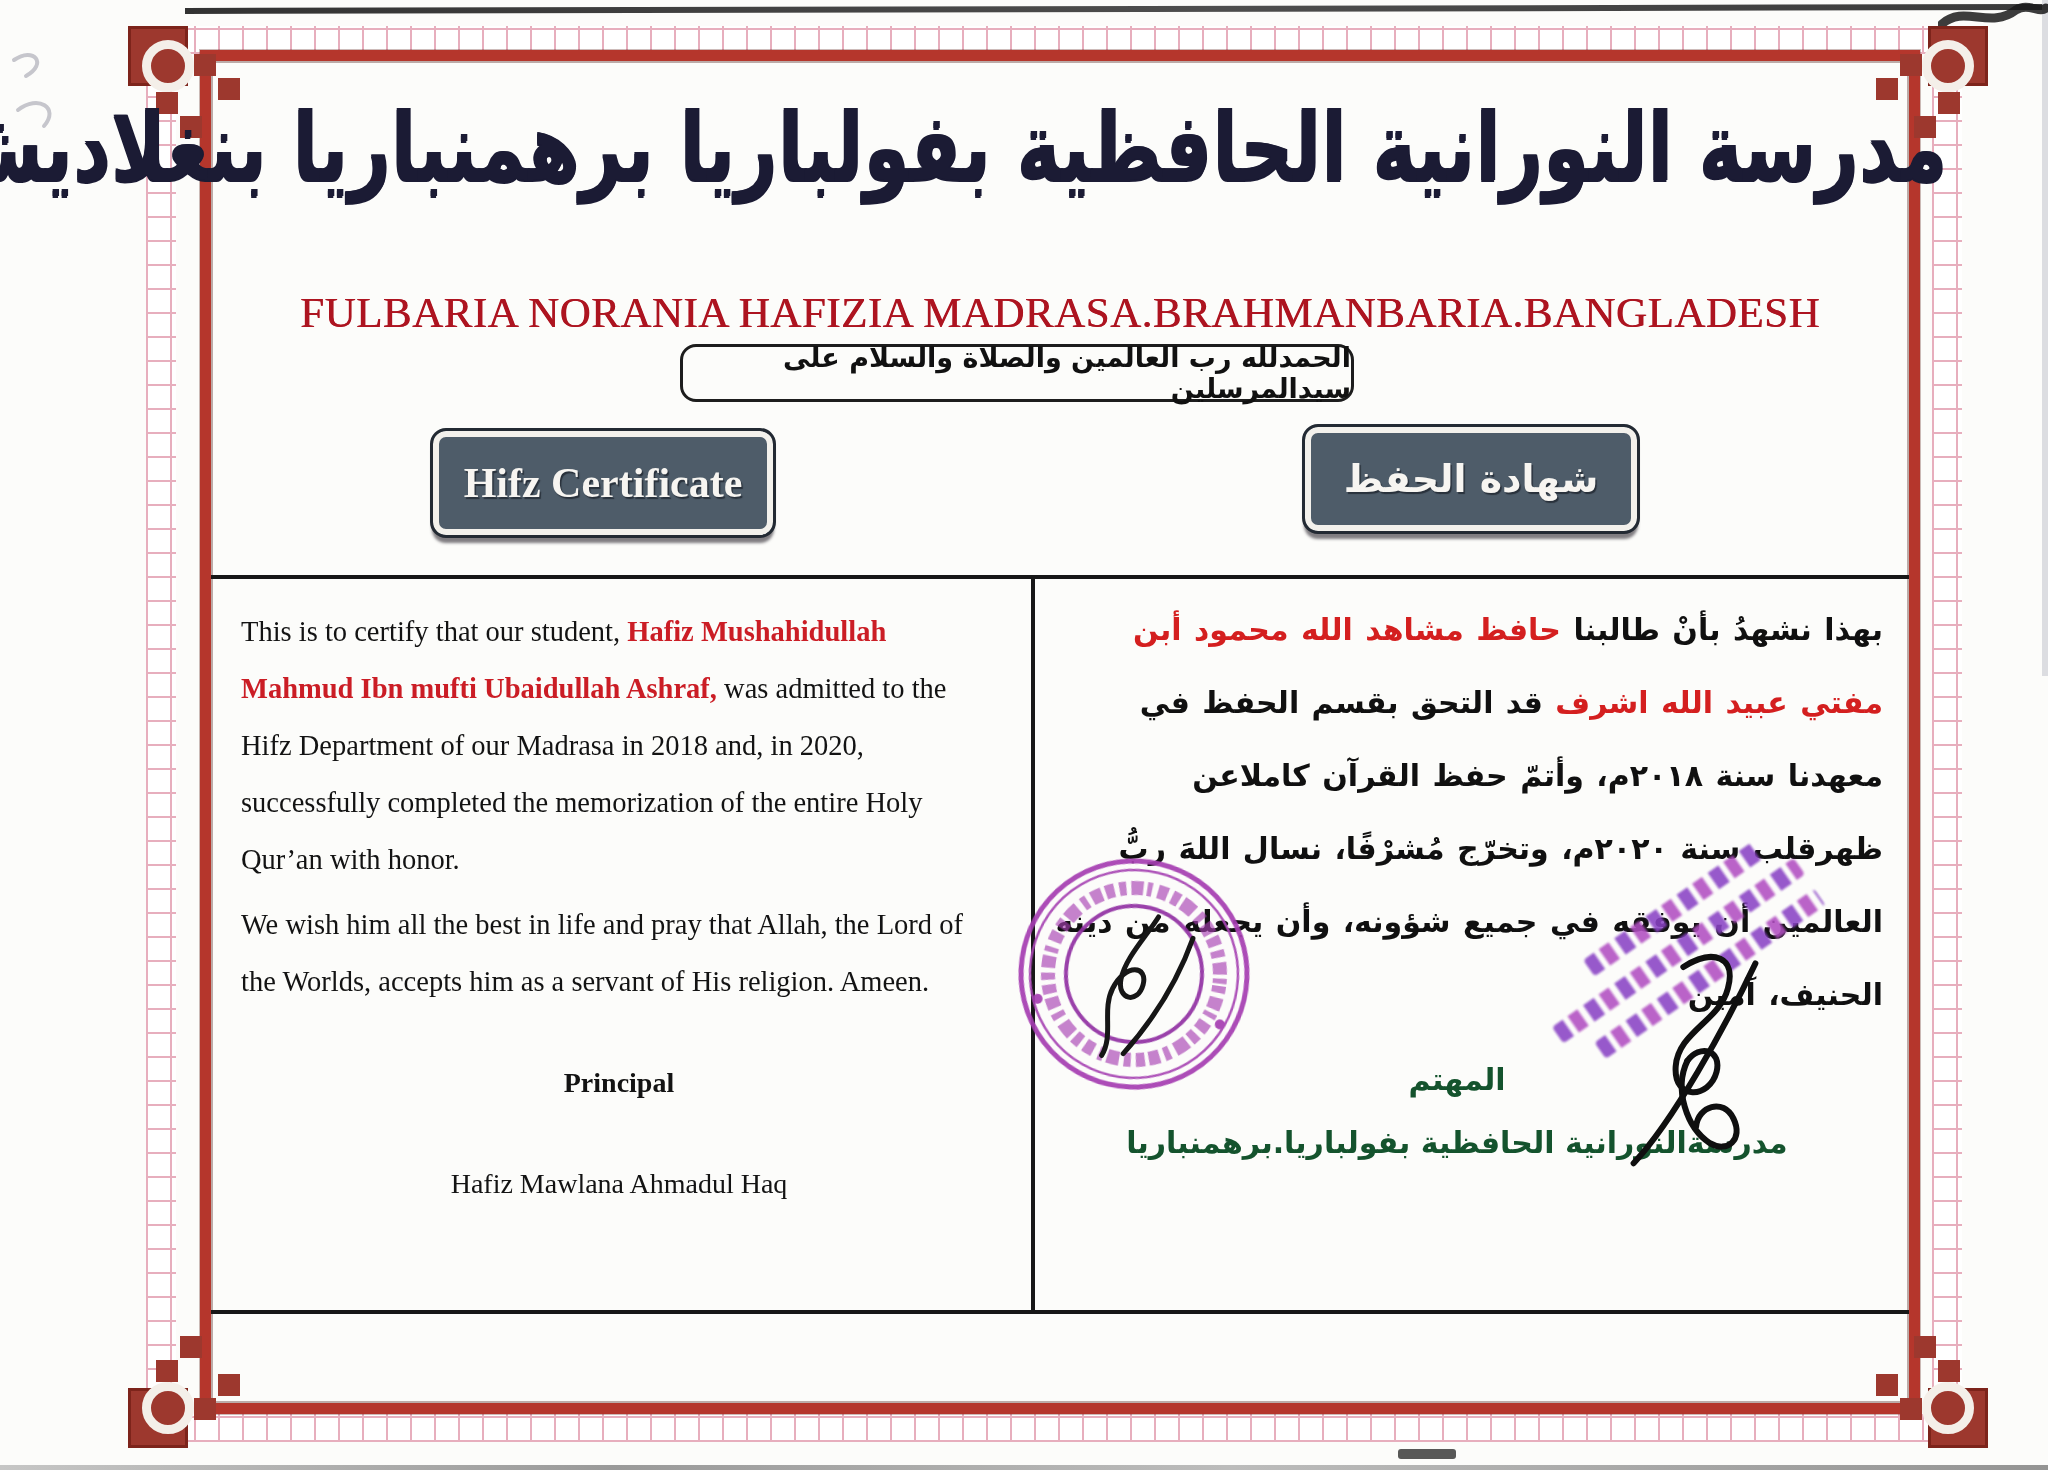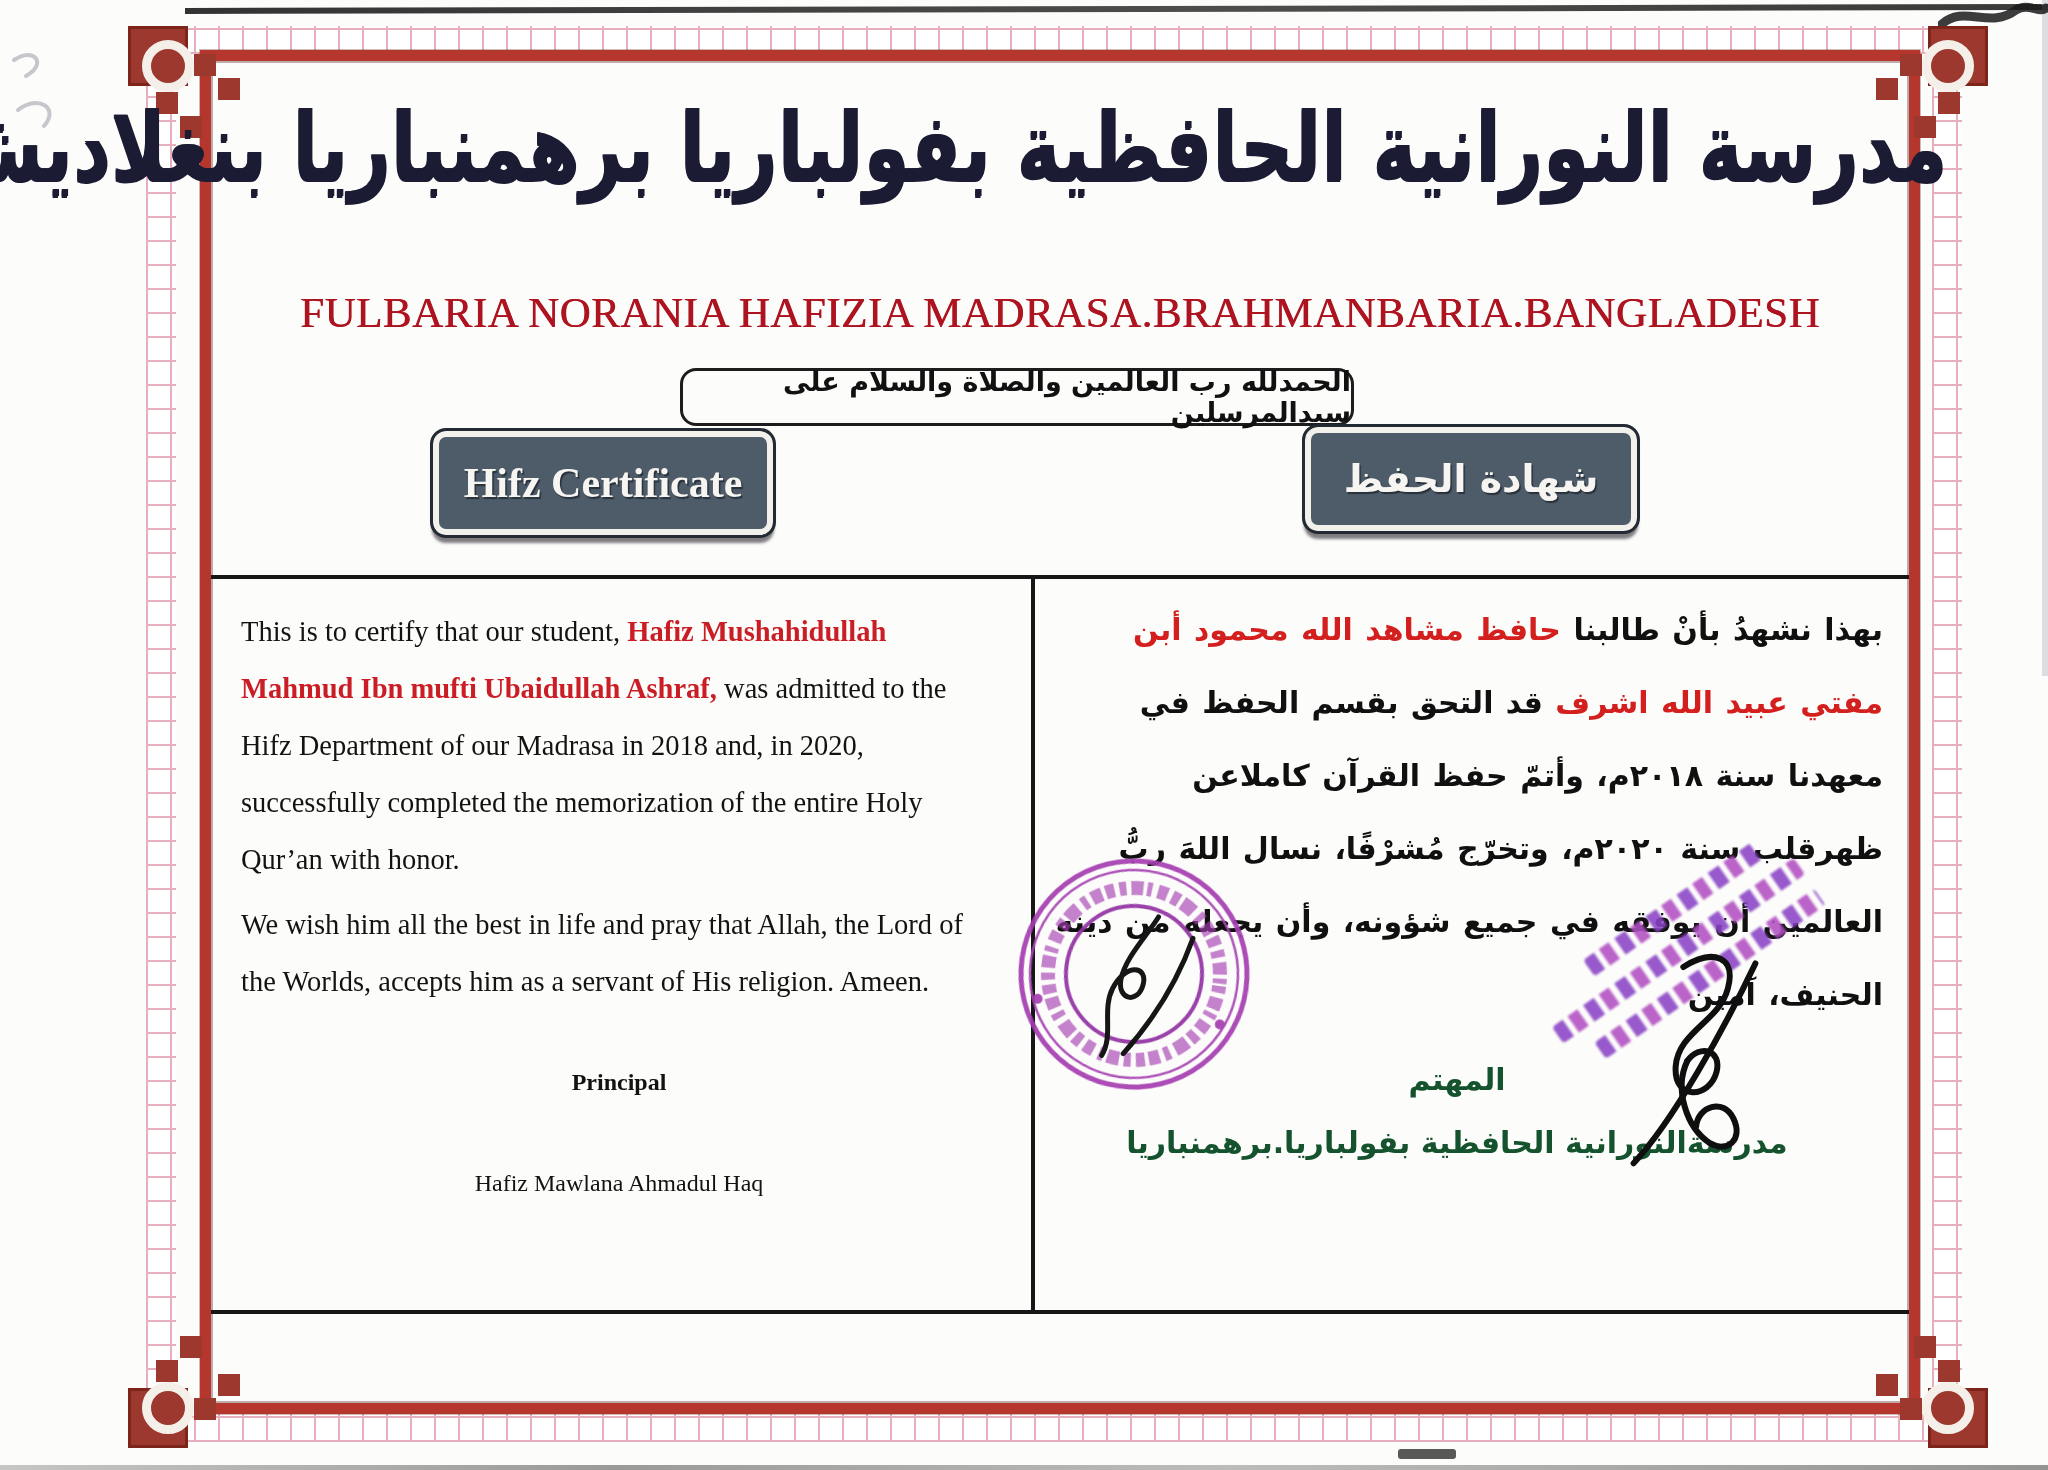--- a/index.html
+++ b/index.html
@@ -45,37 +45,37 @@
   
   .calligraphy{position:absolute;left:50%;top:92px;transform:translateX(-54%) scaleY(1.28);
       transform-origin:top center;white-space:nowrap;direction:rtl;
       font-family:"DejaVu Sans",sans-serif;font-weight:bold;font-size:74px;color:#1b1b34;
       text-shadow:1px 0 0 #1b1b34,0 1px 0 #1b1b34;letter-spacing:-2px;}
   .title{position:absolute;left:211px;right:139px;top:288px;text-align:center;
       font-weight:normal;font-size:43px;color:#ad1420;letter-spacing:.5px;
       text-shadow:.6px 0 0 #ad1420;}
   .basmala-box{position:absolute;left:680px;top:344px;width:668px;height:52px;
       border:3px solid #1d1d1d;border-radius:16px;display:flex;align-items:center;justify-content:center;
-      font-family:"DejaVu Sans",sans-serif;direction:rtl;font-weight:bold;font-size:27px;color:#111;margin-top:24px;}
+      font-family:"DejaVu Sans",sans-serif;direction:rtl;font-weight:bold;font-size:27px;color:#111;}
 
   .badge{position:absolute;height:104px;background:#4e5c69;border:3px solid #232a33;border-radius:16px;
       box-shadow:inset 0 0 0 6px #f3f1ec,0 7px 3px -2px rgba(25,20,30,.55);
       display:flex;align-items:center;justify-content:center;color:#f7f5f1;font-weight:bold;
       text-shadow:1.5px 1.5px 1px #29313b;}
   .badge.en{left:430px;top:428px;width:340px;font-size:42px;font-family:"Liberation Serif",serif;}
   .badge.ar{left:1302px;top:424px;width:332px;font-size:38px;font-family:"DejaVu Sans",sans-serif;direction:rtl;}
 
   
   .content-box{position:absolute;left:211px;right:139px;top:575px;height:731px;
       border-top:4px solid #171717;border-bottom:4px solid #171717;display:flex;}
   .col-left{width:824px;box-sizing:border-box;border-right:4px solid #171717;
       padding:16px 26px 0 22px;font-size:28.5px;line-height:57px;color:#131313;}
   .col-left p{margin:8px;}
   .red-text{color:#cb1d25;font-weight:bold;}
-  .principal-block{margin-top:44px;text-align:center;font-size:24px;}
+  .principal-block{margin-top:44px;text-align:center;font-size:28px;}
   .principal-block .lbl{font-weight:bold;margin-bottom:44px;}
   .principal-block .nm{margin-bottom:40px;}
   .col-right{flex:1;box-sizing:border-box;padding:14px 26px 0 18px;direction:rtl;text-align:right;
       font-family:"DejaVu Sans",sans-serif;font-weight:bold;font-size:30px;line-height:73px;color:#101010;}
   .col-right p{margin:0;word-spacing:2px;}
   .ar-red{color:#d41f1f;}
   .right-footer{position:absolute;left:1009px;right:143px;top:1062px;text-align:center;direction:rtl;
       font-family:"DejaVu Sans",sans-serif;font-weight:bold;font-size:30px;color:#14532d;}
   .right-footer .muh{margin-bottom:28px;}
   .right-footer .nm{margin-bottom:36px;}

